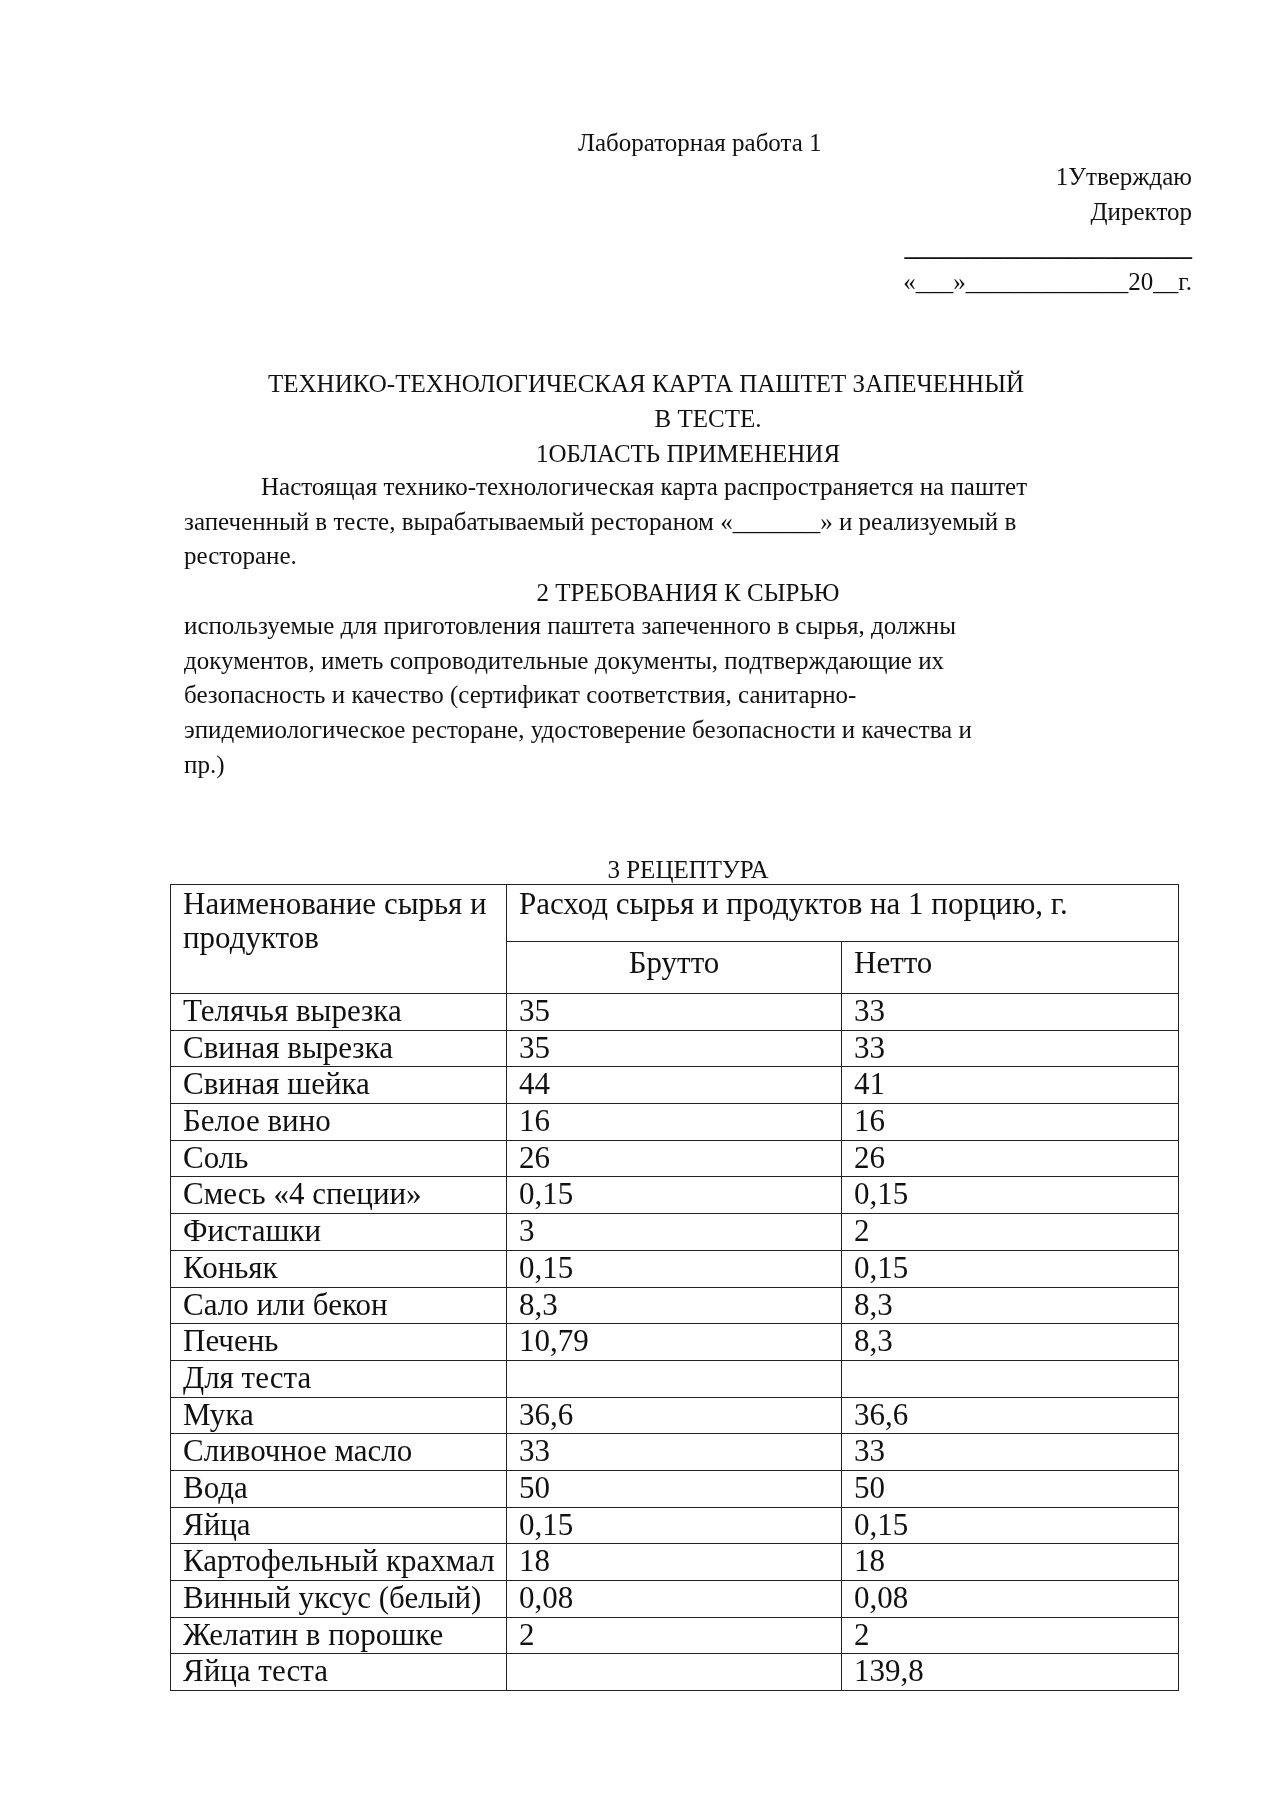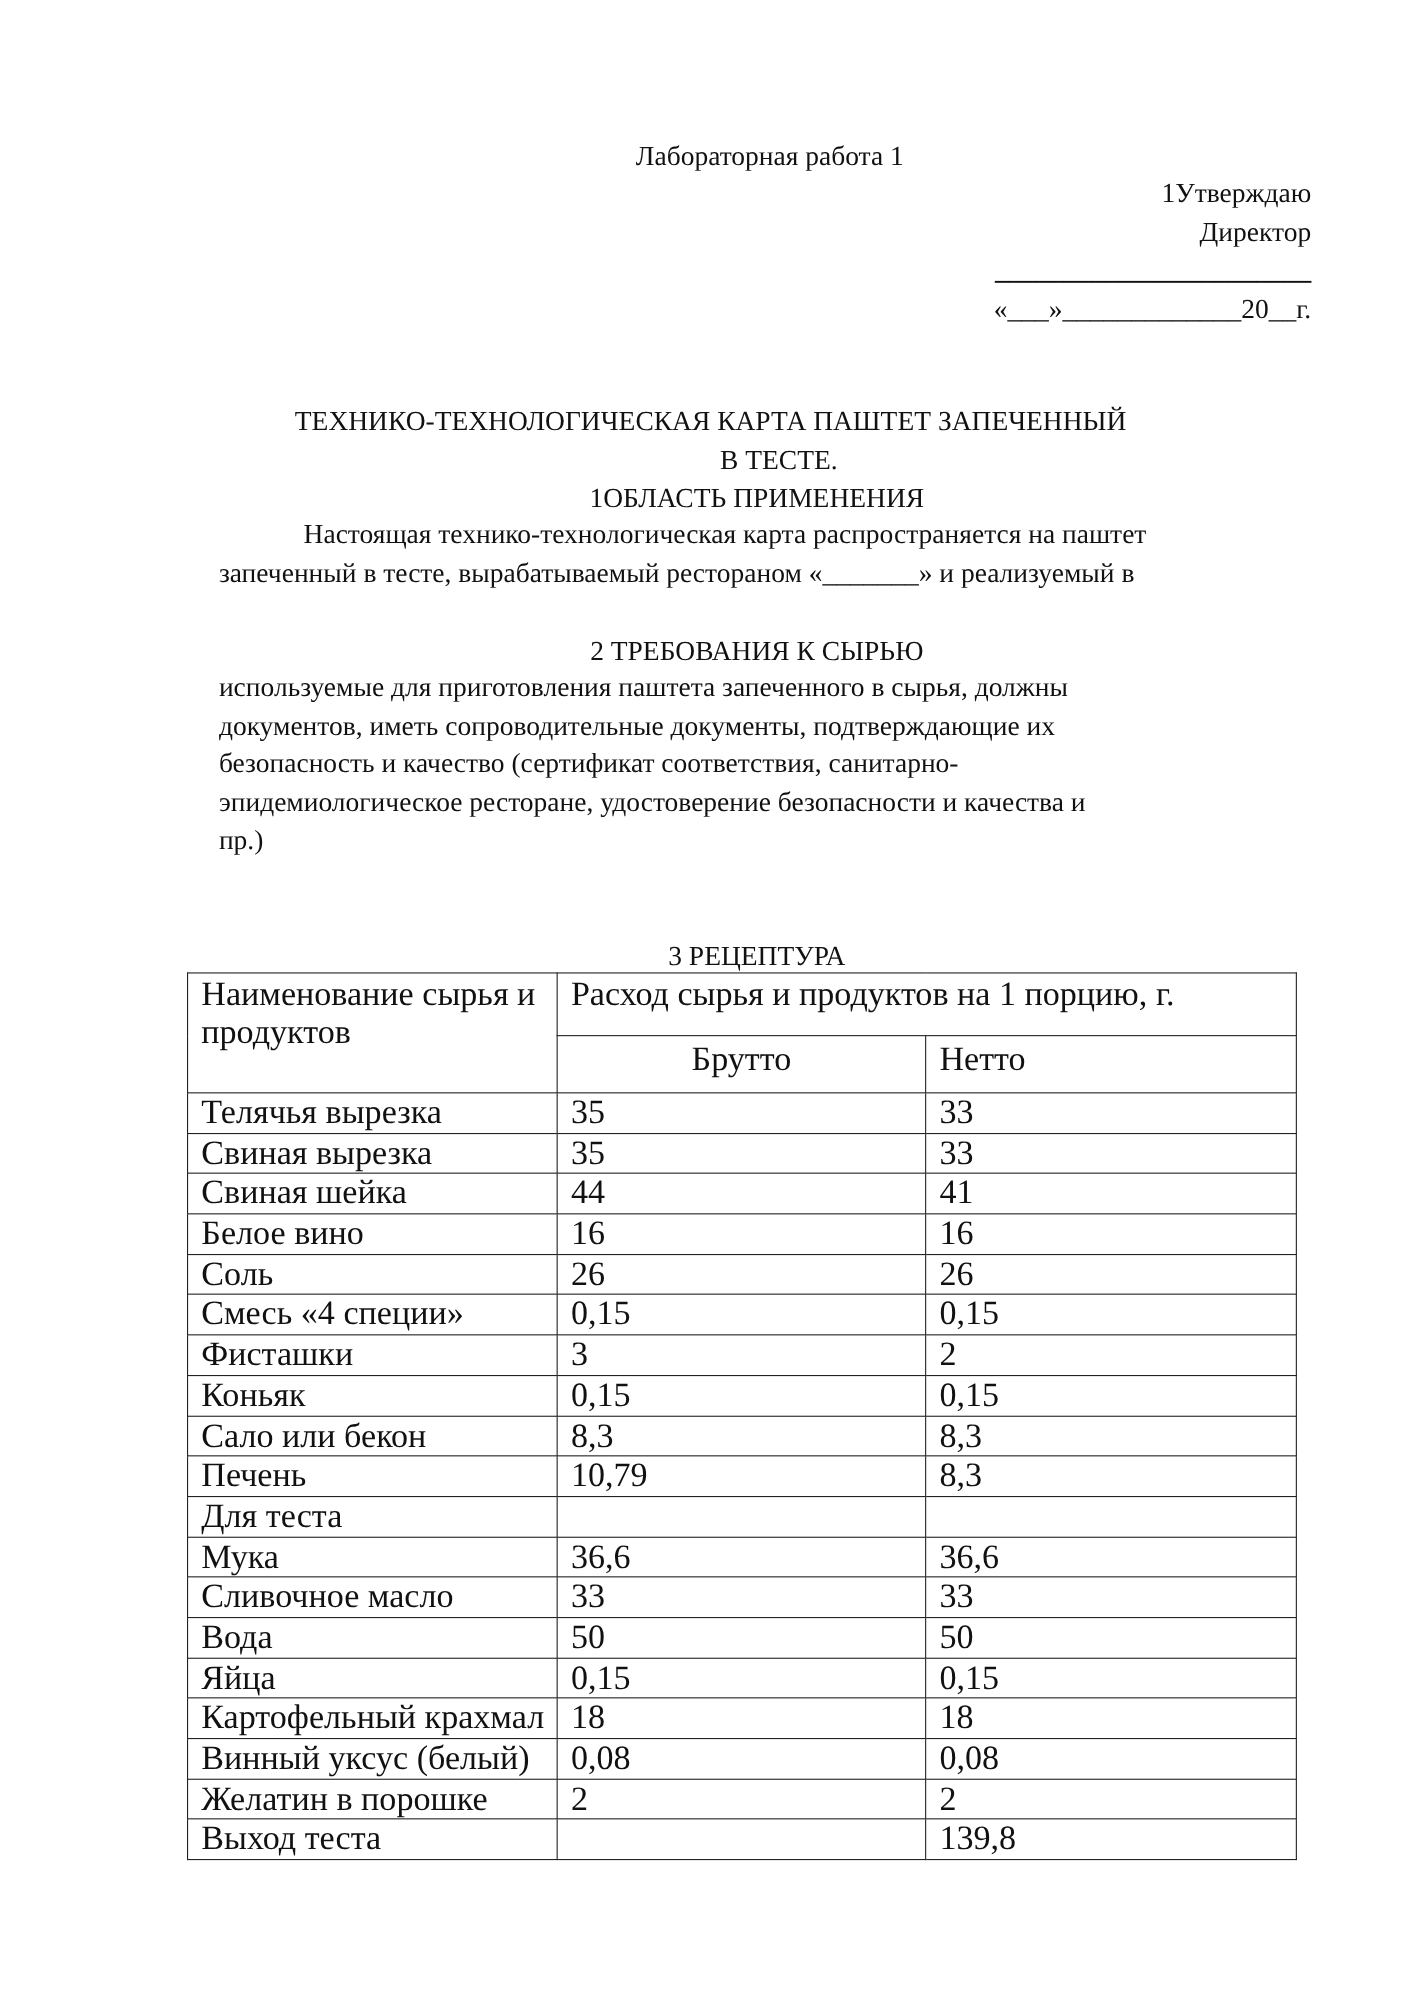--- a/index.html
+++ b/index.html
@@ -34,21 +34,20 @@
       width: 1008px;
       text-align: center;
       line-height: 35px;
     }
     .para {
       position: absolute;
       left: 0;
       width: 1010px;
       line-height: 34.7px;
       text-align: left;
-      margin-left: 15px;
     }
     .para .ln { display: block; white-space: nowrap; }
     .para .ln.indent { padding-left: 77px; }
 
     table.recipe {
       position: absolute;
       left: 170px;
       top: 884px;
       width: 1008px;
       border-collapse: collapse;
@@ -84,20 +83,21 @@
   <div class="line right" style="top:229px;font-weight:bold;">_______________________</div>
   <div class="line right" style="top:264px;">«___»_____________20__г.</div>
 
   <div class="line" style="left:84px; top:366px;">ТЕХНИКО-ТЕХНОЛОГИЧЕСКАЯ КАРТА ПАШТЕТ ЗАПЕЧЕННЫЙ</div>
   <div class="center-block" style="top:401px; padding-left:40px; box-sizing:border-box;">В ТЕСТЕ.</div>
 
   <div class="center-block" style="top:436px;">1ОБЛАСТЬ ПРИМЕНЕНИЯ</div>
   <div class="para" style="top:470px;">
     <span class="ln indent">Настоящая технико-технологическая карта распространяется на паштет</span>
     <span class="ln">запеченный в тесте, вырабатываемый рестораном «_______» и реализуемый в</span>
+    <span class="ln">ресторане.</span>
   </div>
 
   <div class="center-block" style="top:575px;">2 ТРЕБОВАНИЯ К СЫРЬЮ</div>
   <div class="para" style="top:609px;">
     <span class="ln">используемые для приготовления паштета запеченного в сырья, должны</span>
     <span class="ln">документов, иметь сопроводительные документы, подтверждающие их</span>
     <span class="ln">безопасность и качество (сертификат соответствия, санитарно-</span>
     <span class="ln">эпидемиологическое ресторане, удостоверение безопасности и качества и</span>
     <span class="ln">пр.)</span>
   </div>
@@ -204,18 +204,18 @@
     <td>Винный уксус (белый)</td>
     <td>0,08</td>
     <td>0,08</td>
   </tr>
   <tr class="body-row">
     <td>Желатин в порошке</td>
     <td>2</td>
     <td>2</td>
   </tr>
   <tr class="body-row">
-    <td>Выход теста</td>
+    <td>Яйца теста</td>
     <td></td>
     <td>139,8</td>
   </tr>
 </tbody>
   </table>
 
 </body></html>

